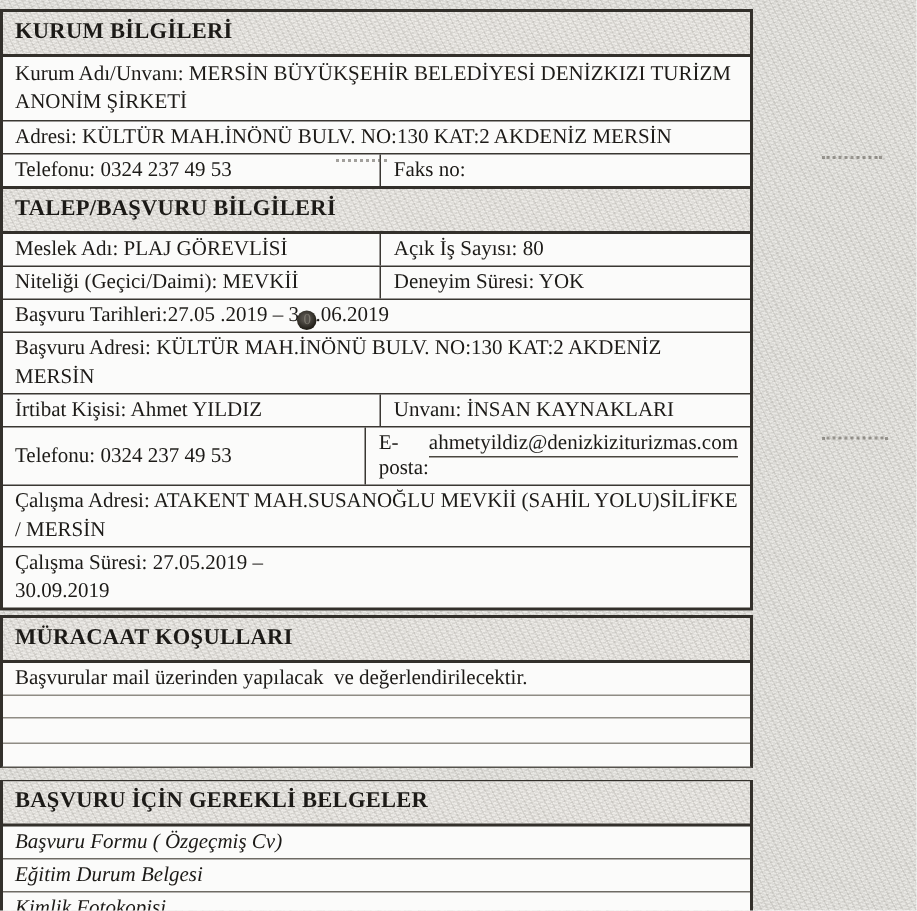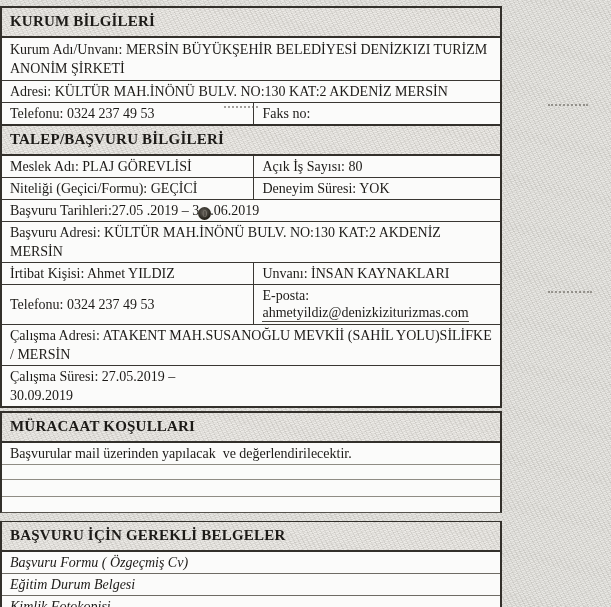--- a/index.html
+++ b/index.html
@@ -57,21 +57,21 @@
     padding: 1px 8px;
     display: flex;
     align-items: center;
   }
   .cols .cell.left { width: 50.5%; }
   .cols .cell.left.narrow { width: 48.6%; }
   .cols .cell.right {
     flex: 1;
     border-left: 1.6px solid #3a3732;
   }
-  .cell.right.twolines { flex-direction: column; align-items: flex-start; justify-content: center; line-height: 17px; padding-top: 2px; padding-bottom: 2px; }
+  .cell.right.twolines { flex-direction: row; align-items: flex-start; justify-content: center; line-height: 17px; padding-top: 2px; padding-bottom: 2px; }
   .row.tall { min-height: 34px; }
   .email-link { border-bottom: 1px solid #4a463f; }
   .row.empty { min-height: 15px; }
   .row.empty + .row.empty { border-top: 1.2px solid #8f8c84; }
   .muracaat-box .row.text-row + .row.empty { border-top: 1.2px solid #8f8c84; }
   .muracaat-box { border-bottom: 1.4px solid #55524c; }
   .belgeler-box { border-top: 1.6px solid #33302b; border-bottom: 4px solid #5b5852; }
   .belgeler-box .row { min-height: 19px; font-style: italic; }
   .belgeler-box .row + .row { border-top: 1.2px solid #6e6b64; }
   .gap-small { height: 3px; }
@@ -138,21 +138,21 @@
     <div class="cell left">
       <span>Meslek Adı: PLAJ GÖREVLİSİ</span>
     </div>
     <div class="cell right">
       <span>Açık İş Sayısı: 80</span>
     </div>
   </div>
 
   <div class="row cols">
     <div class="cell left">
-      <span>Niteliği (Geçici/Formu): GEÇİCİ</span>
+      <span>Niteliği (Geçici/Daimi): MEVKİİ</span>
     </div>
     <div class="cell right">
       <span>Deneyim Süresi: YOK</span>
     </div>
   </div>
 
   <div class="row">
     <span><span>Başvuru Tarihleri:27.05 .2019 – 3</span><span class="stamp-blob">0</span><span>.06.2019</span></span>
   </div>
 

